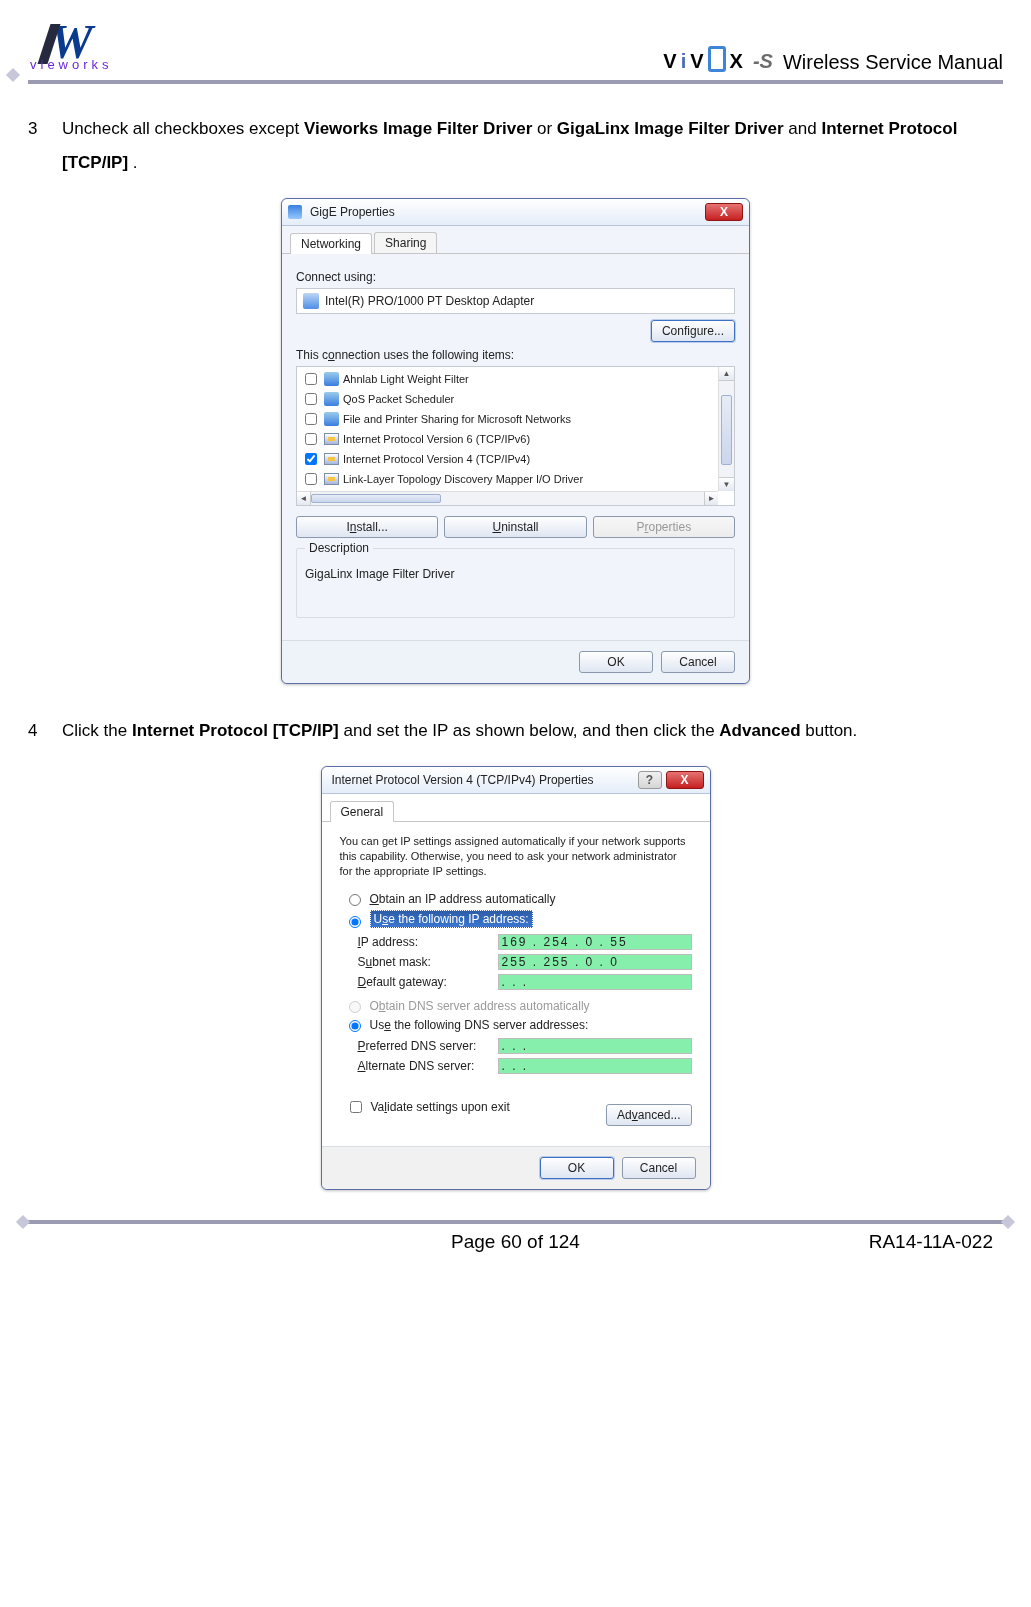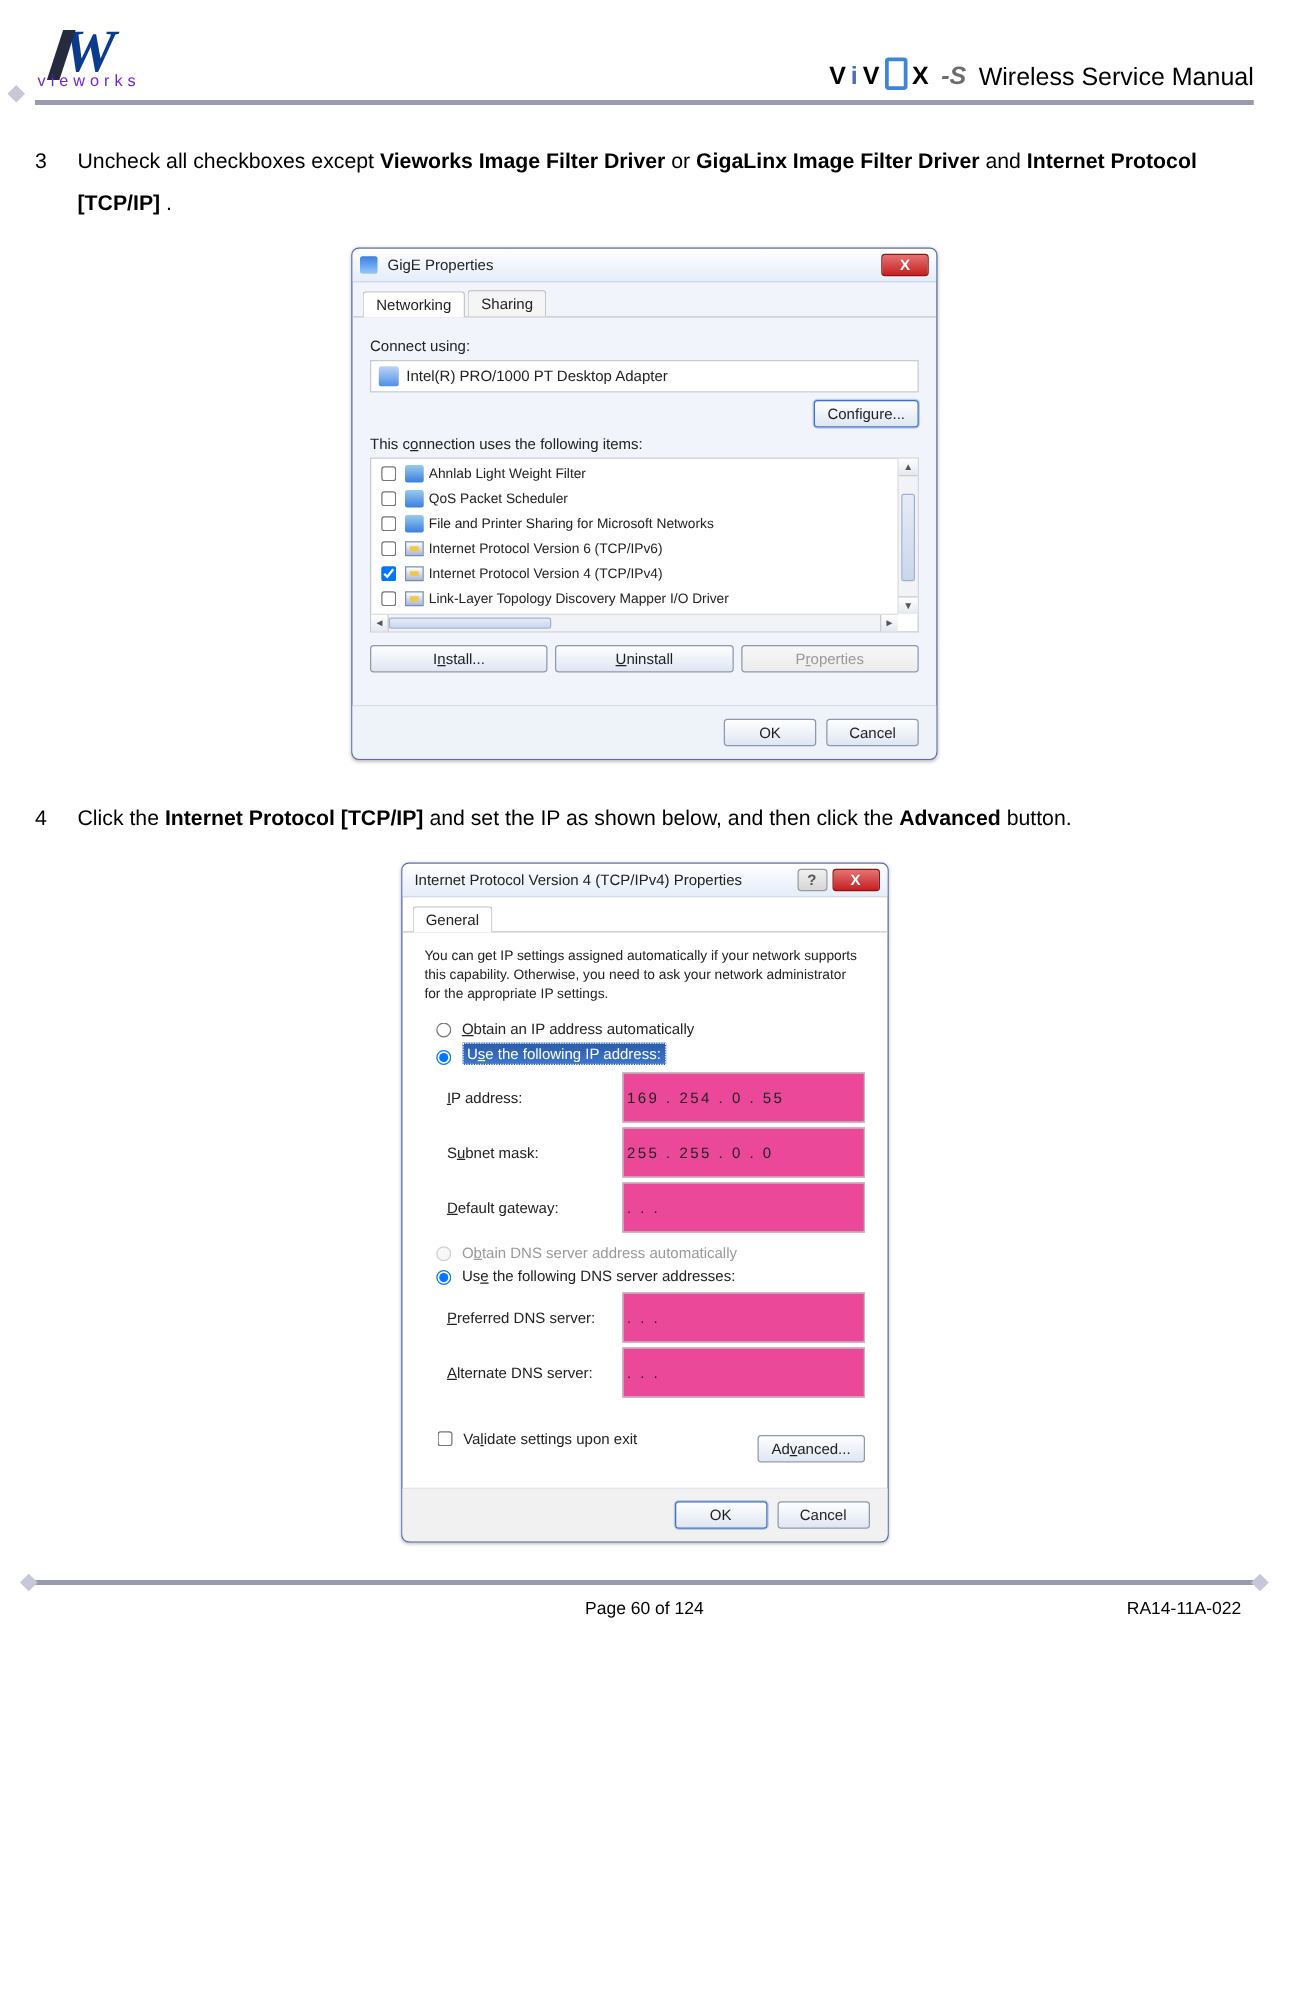--- a/index.html
+++ b/index.html
@@ -179,38 +179,38 @@
   
   .body-b{ padding:12px 18px 6px 18px; font-size:12px;}
   .intro{ font-size:11px; line-height:1.35; margin-bottom:10px;}
   .radio-row{ display:flex; align-items:flex-end; gap:6px; padding:2px 4px; font-size:12px;}
   .radio-row input{width:12px;height:12px;}
   .radio-row.sel .lab{ background: linear-gradient(#2c5da8,#3c76cf); color: #fff; padding:1px 3px; border:1px dotted #fff;}
   .radio-row.dis{ color:#9a9a9a;}
   .kv{display:flex; align-items:center; margin:4px 0 4px 18px; font-size:12px;}
   .kv .k{width:140px;}
   .kv .v{
-    border:1px solid #bdbdbd; background:#ec4899; padding:12px 3px; flex:1;
+    border:1px solid #bdbdbd; background:#86efac; padding:0 3px; flex:1;
     font-family: inherit; font-size:12px; letter-spacing: 2px; text-align:left;
   }
   .sep{ margin: 6px 0;}
   .chk-row{display:flex; align-items:center; gap:6px; margin:14px 0 10px 6px;}
   .chk-row input{width:12px;height:12px;}
   .adv-row{display:flex; justify-content:space-between; align-items:flex-end; margin:10px 0 14px 0;}
   .dlg-bottom-b{
     border-top:1px solid #d7dce5; padding:10px 14px; display:flex; justify-content:flex-end; gap:8px;
     background:#f1f1f1; border-radius:0 0 6px 6px;
   }
 
   
   .footer{
     border-top: 4px solid #9a9ab0;
     margin-top: 30px;
     display:flex; justify-content:center; align-items:center;
-    height: 40px; font-size:14px; position:relative;
+    height: 40px; font-size:19px; position:relative;
   }
   .footer .docnum{
     position:absolute; right: 10px;
   }
   .footer-dot-l, .footer-dot-r{
     position:absolute; top:-7px; width:10px; height:10px; transform:rotate(45deg); background:#c7c7da;
   }
   .footer-dot-l{left:-10px;}
   .footer-dot-r{right:-10px;}
 
@@ -325,20 +325,25 @@
             <div class="arr r">►</div>
           </div>
         </div>
 
         <div class="btn-row">
           <span class="btn">I<span class="und">n</span>stall...</span>
           <span class="btn"><span class="und">U</span>ninstall</span>
           <span class="btn disabled">P<span class="und">r</span>operties</span>
         </div>
 
+        <div class="group">
+          <span class="legend">Description</span>
+          <div>GigaLinx Image Filter Driver</div>
+          <div style="height:28px"></div>
+        </div>
       </div>
       <div class="dlg-bottom">
         <span class="btn">OK</span>
         <span class="btn">Cancel</span>
       </div>
     </div>
   </div>
 
   <div class="step">
     <div class="num">4</div>

